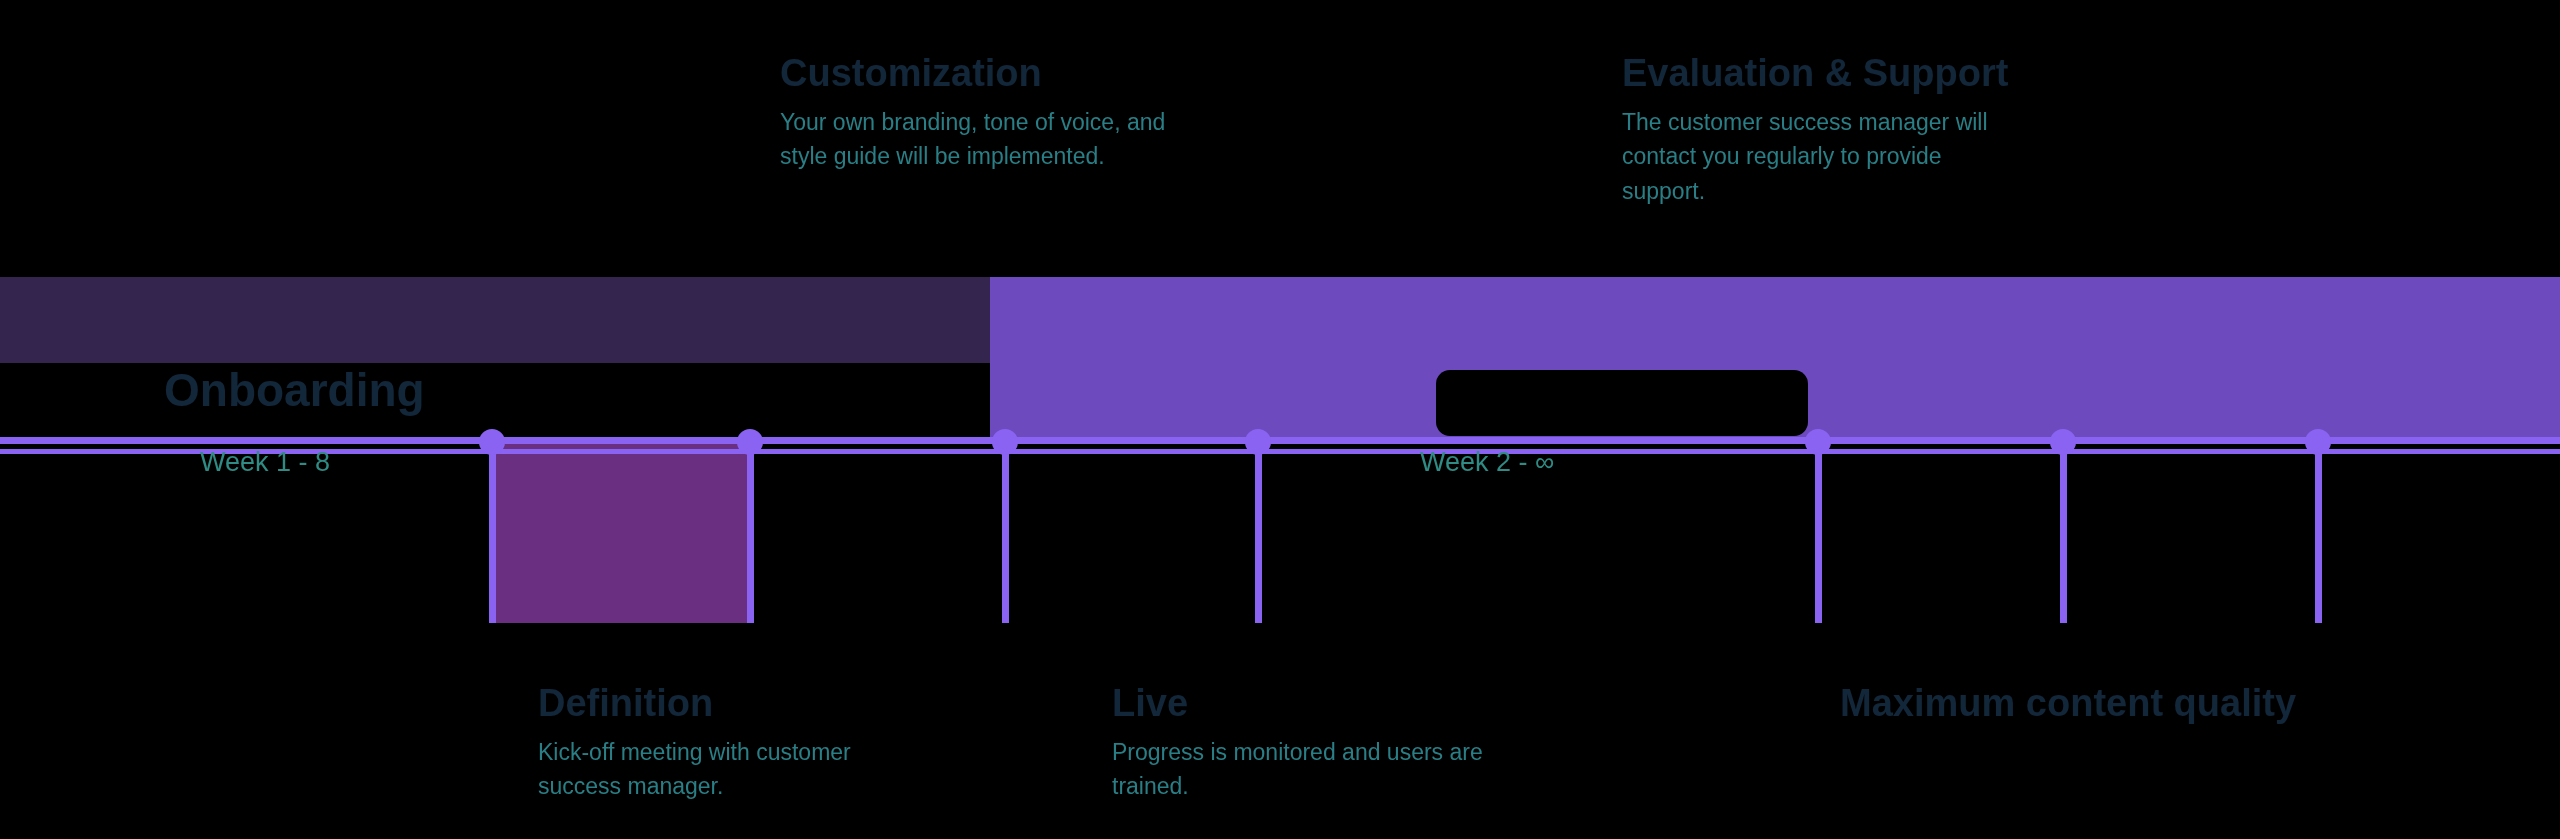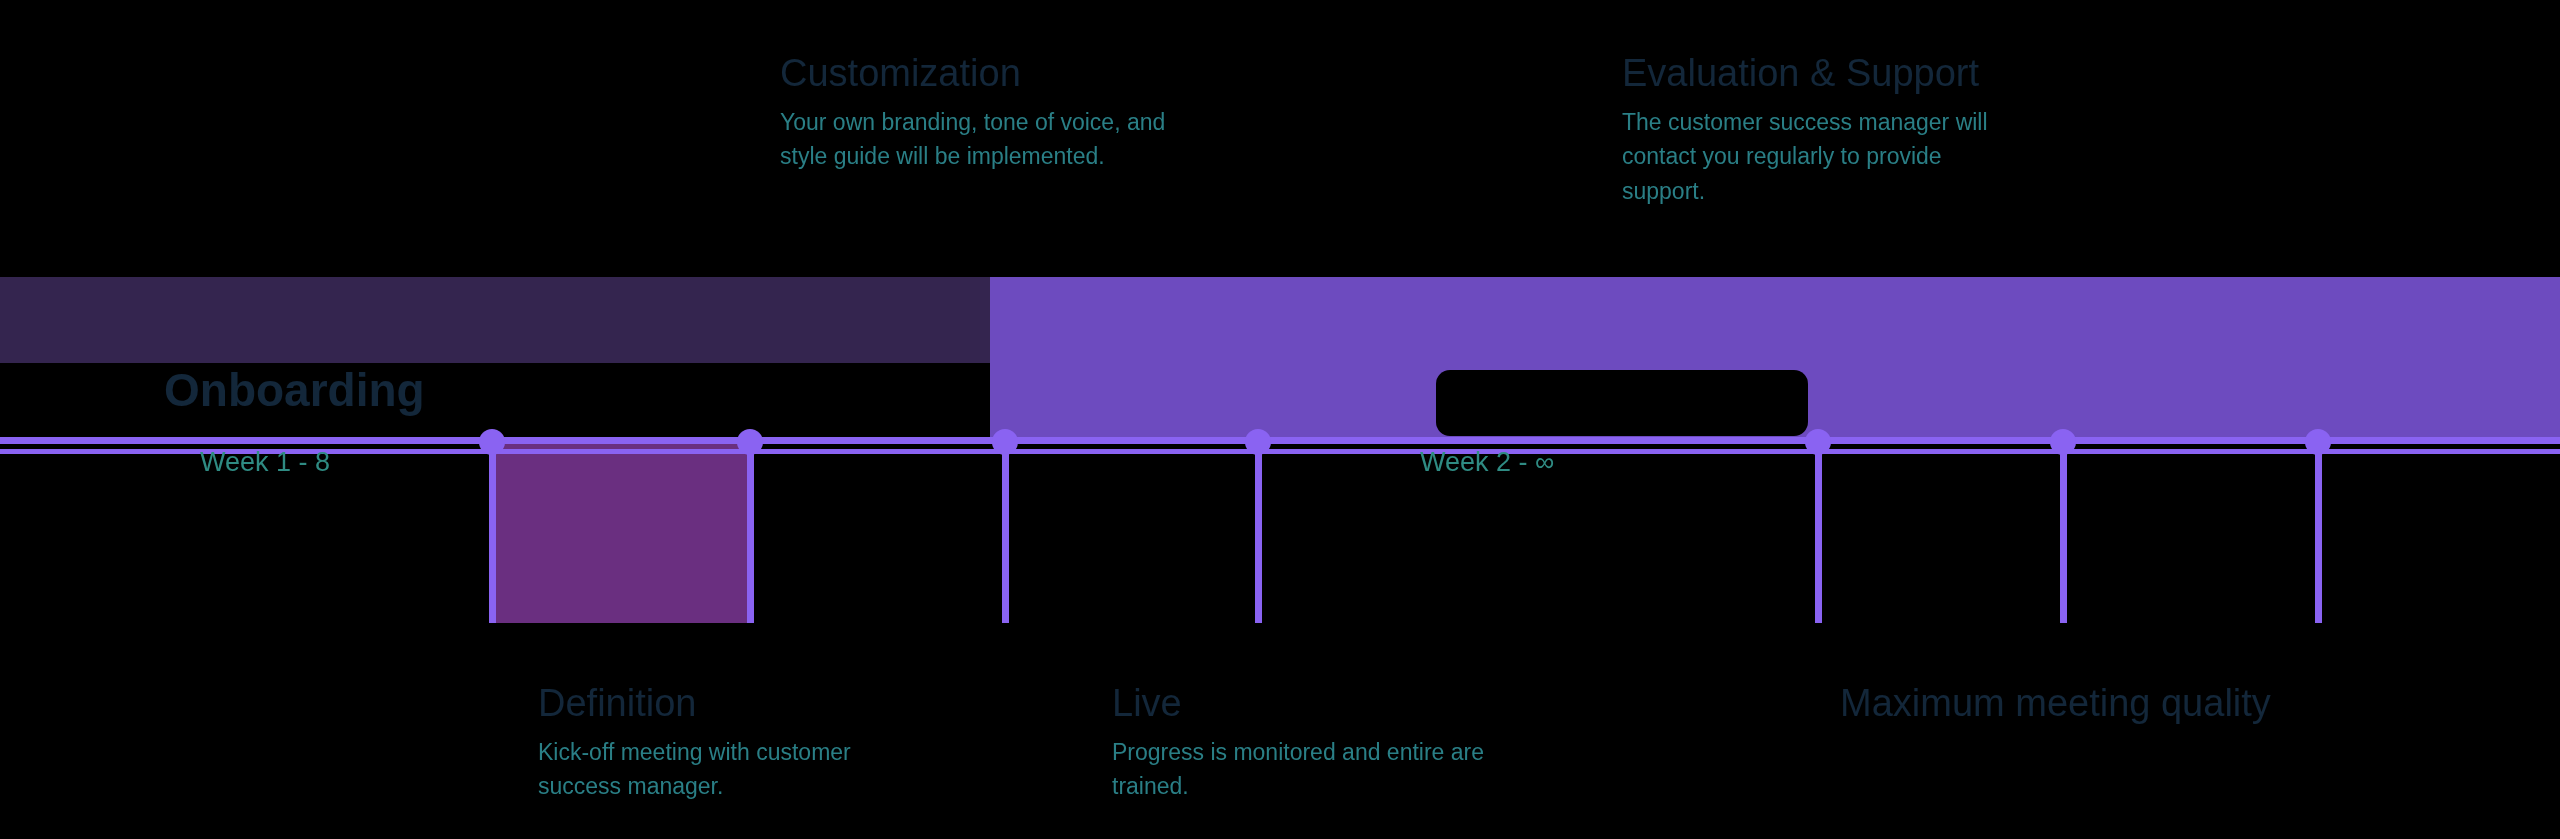--- a/index.html
+++ b/index.html
@@ -101,21 +101,21 @@
     margin-left: -3px;
   }
 
   
   .callout {
     position: absolute;
     width: 400px;
   }
   .callout-title {
     font-size: 38px;
-    font-weight: normal;
+    font-weight: bold;
     color: #13273a;
     line-height: 1.12;
     margin: 0 0 10px 0;
     white-space: nowrap;
   }
   .callout-body {
     font-size: 23px;
     color: #2a7f86;
     line-height: 1.50;
     margin: 0;
@@ -197,20 +197,20 @@
     <p class="callout-body">The customer success manager will contact you regularly to provide support.</p>
   </div>
 
   <div class="callout callout-bottom c-definition">
     <p class="callout-title">Definition</p>
     <p class="callout-body">Kick-off meeting with customer success manager.</p>
   </div>
 
   <div class="callout callout-bottom c-live">
     <p class="callout-title">Live</p>
-    <p class="callout-body">Progress is monitored and entire are trained.</p>
+    <p class="callout-body">Progress is monitored and users are trained.</p>
   </div>
 
   <div class="callout callout-bottom c-maximum">
-    <p class="callout-title">Maximum meeting quality</p>
+    <p class="callout-title">Maximum content quality</p>
   </div>
 
 </div>
 
 </body></html>

